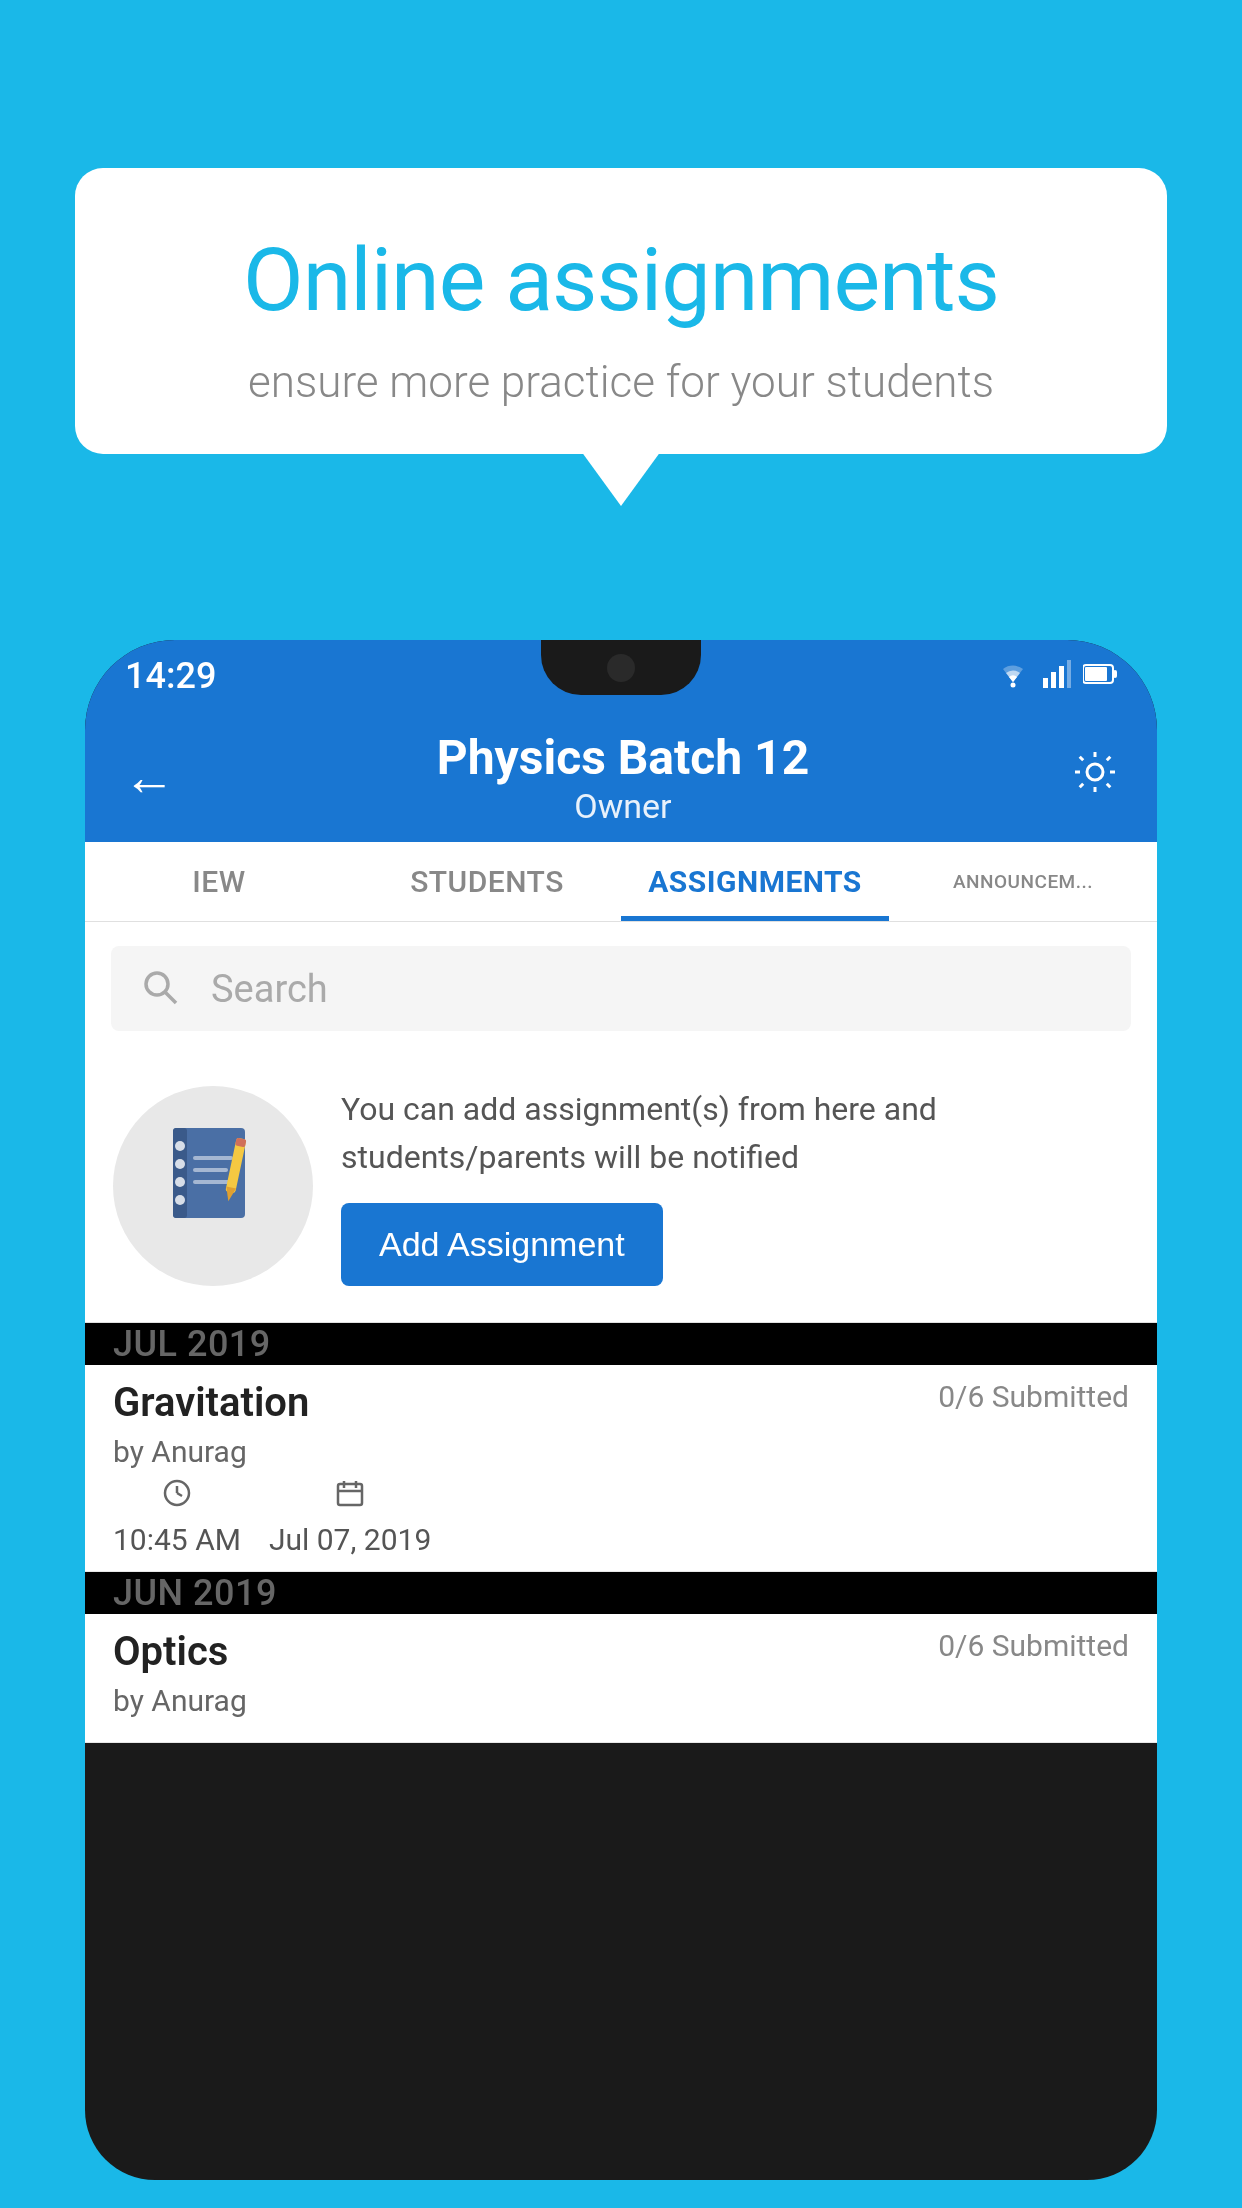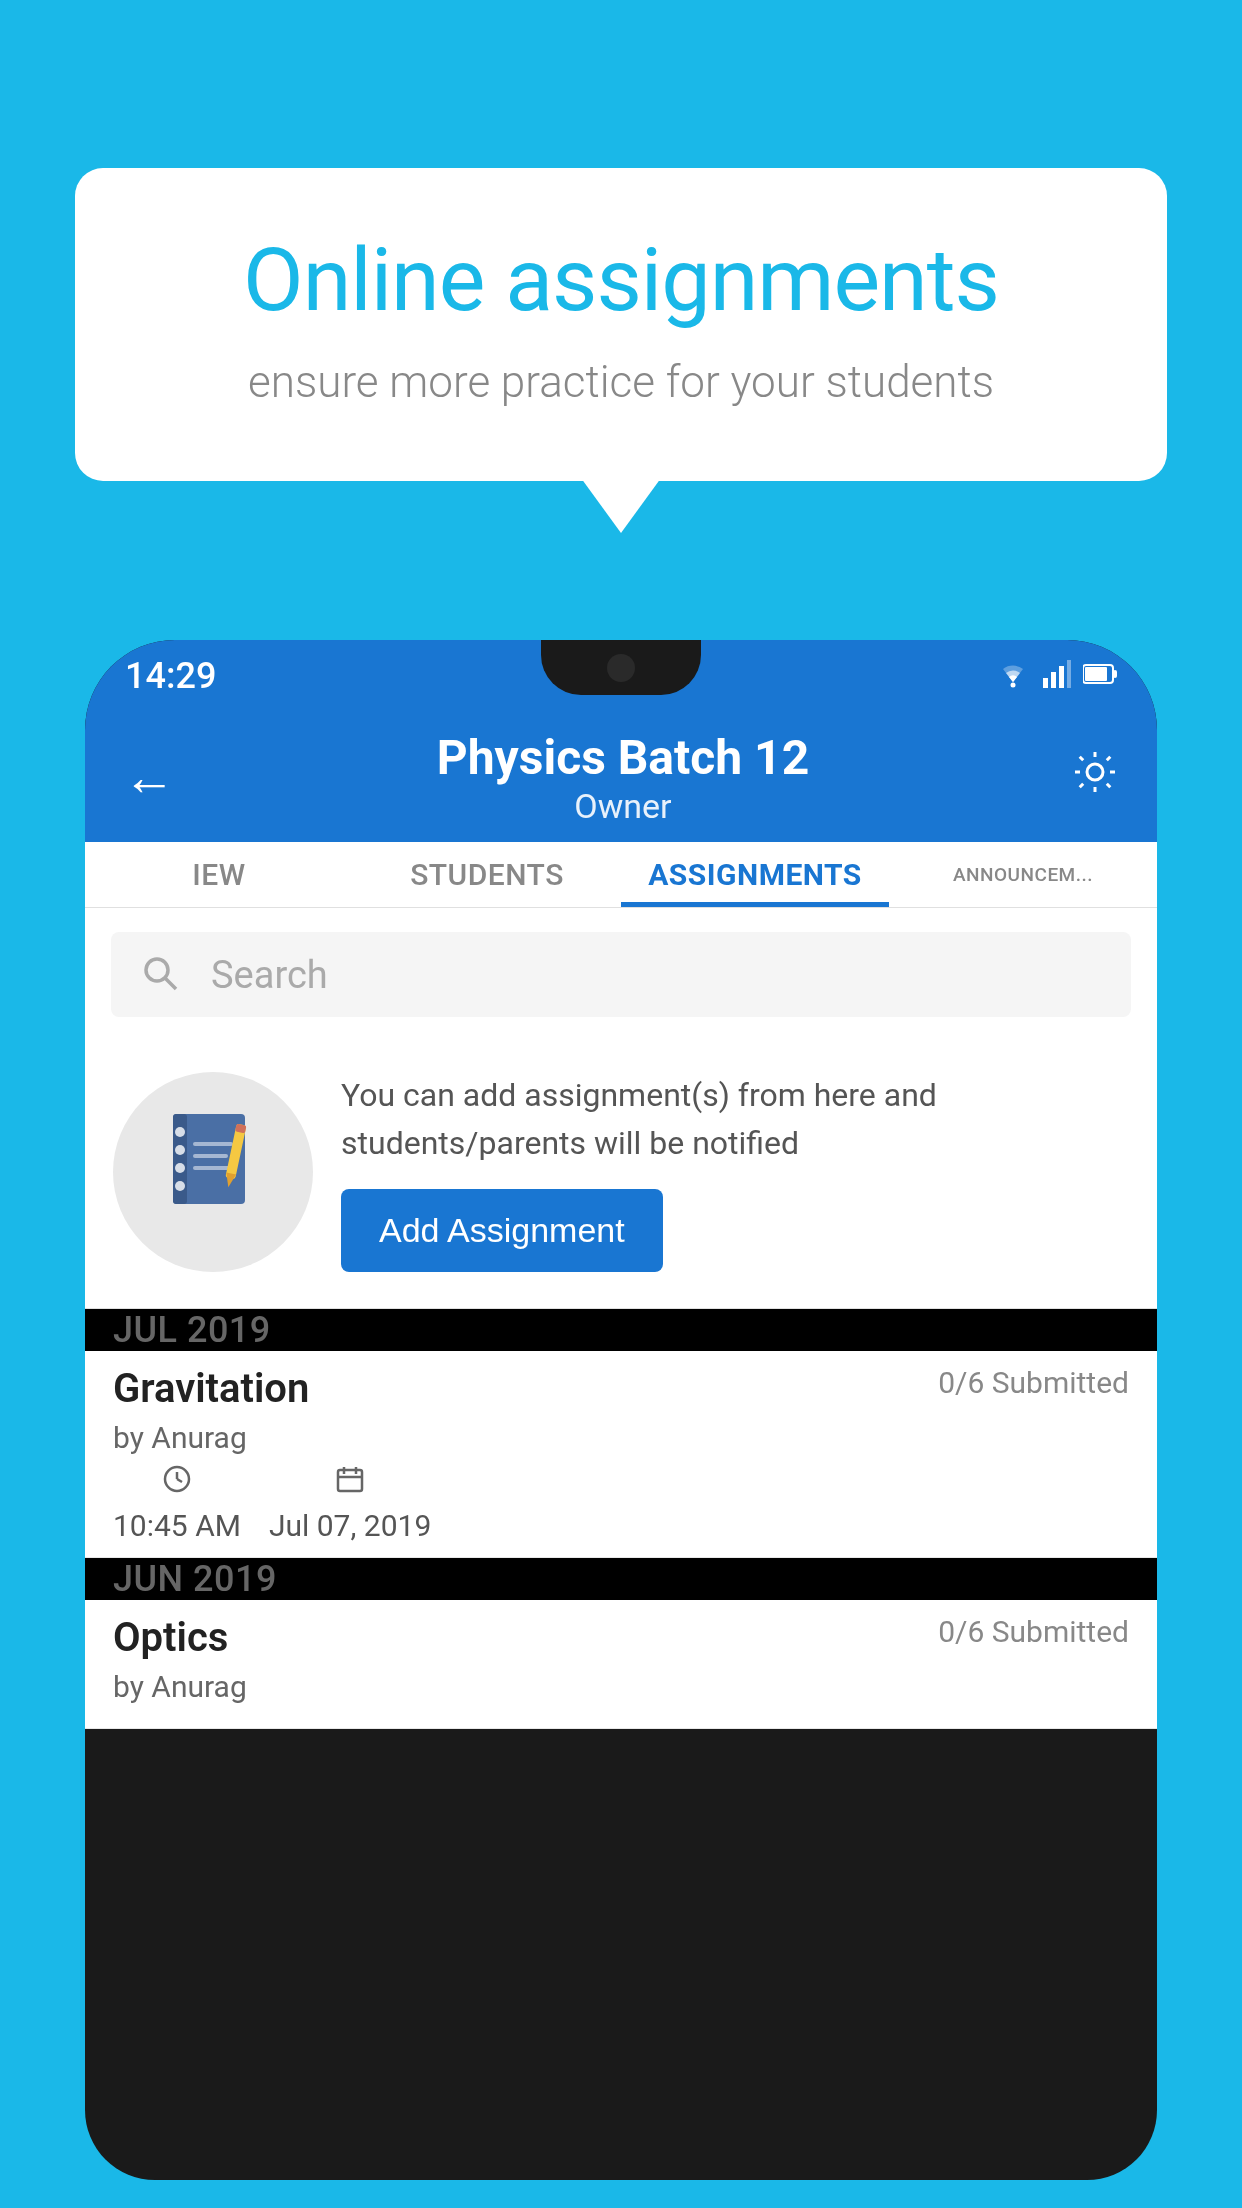--- a/index.html
+++ b/index.html
@@ -18,21 +18,21 @@
       position: absolute;
       top: 168px;
       left: 75px;
       right: 75px;
       z-index: 10;
     }
 
     .speech-bubble {
       background: white;
       border-radius: 28px;
-      padding: 60px 70px 73px;
+      padding: 60px 70px 46px;
       position: relative;
     }
 
     .speech-bubble::after {
       content: '';
       position: absolute;
       bottom: -52px;
       left: 50%;
       transform: translateX(-50%);
       width: 0;
@@ -156,21 +156,21 @@
       color: white;
       font-size: 46px;
       cursor: pointer;
     }
 
     
     .tab-bar {
       background: white;
       display: flex;
       border-bottom: 1px solid #e0e0e0;
-      height: 66px;
+      height: 80px;
     }
 
     .tab-item {
       flex: 1;
       display: flex;
       align-items: center;
       justify-content: center;
       font-size: 30px;
       color: #888;
       font-weight: 500;

